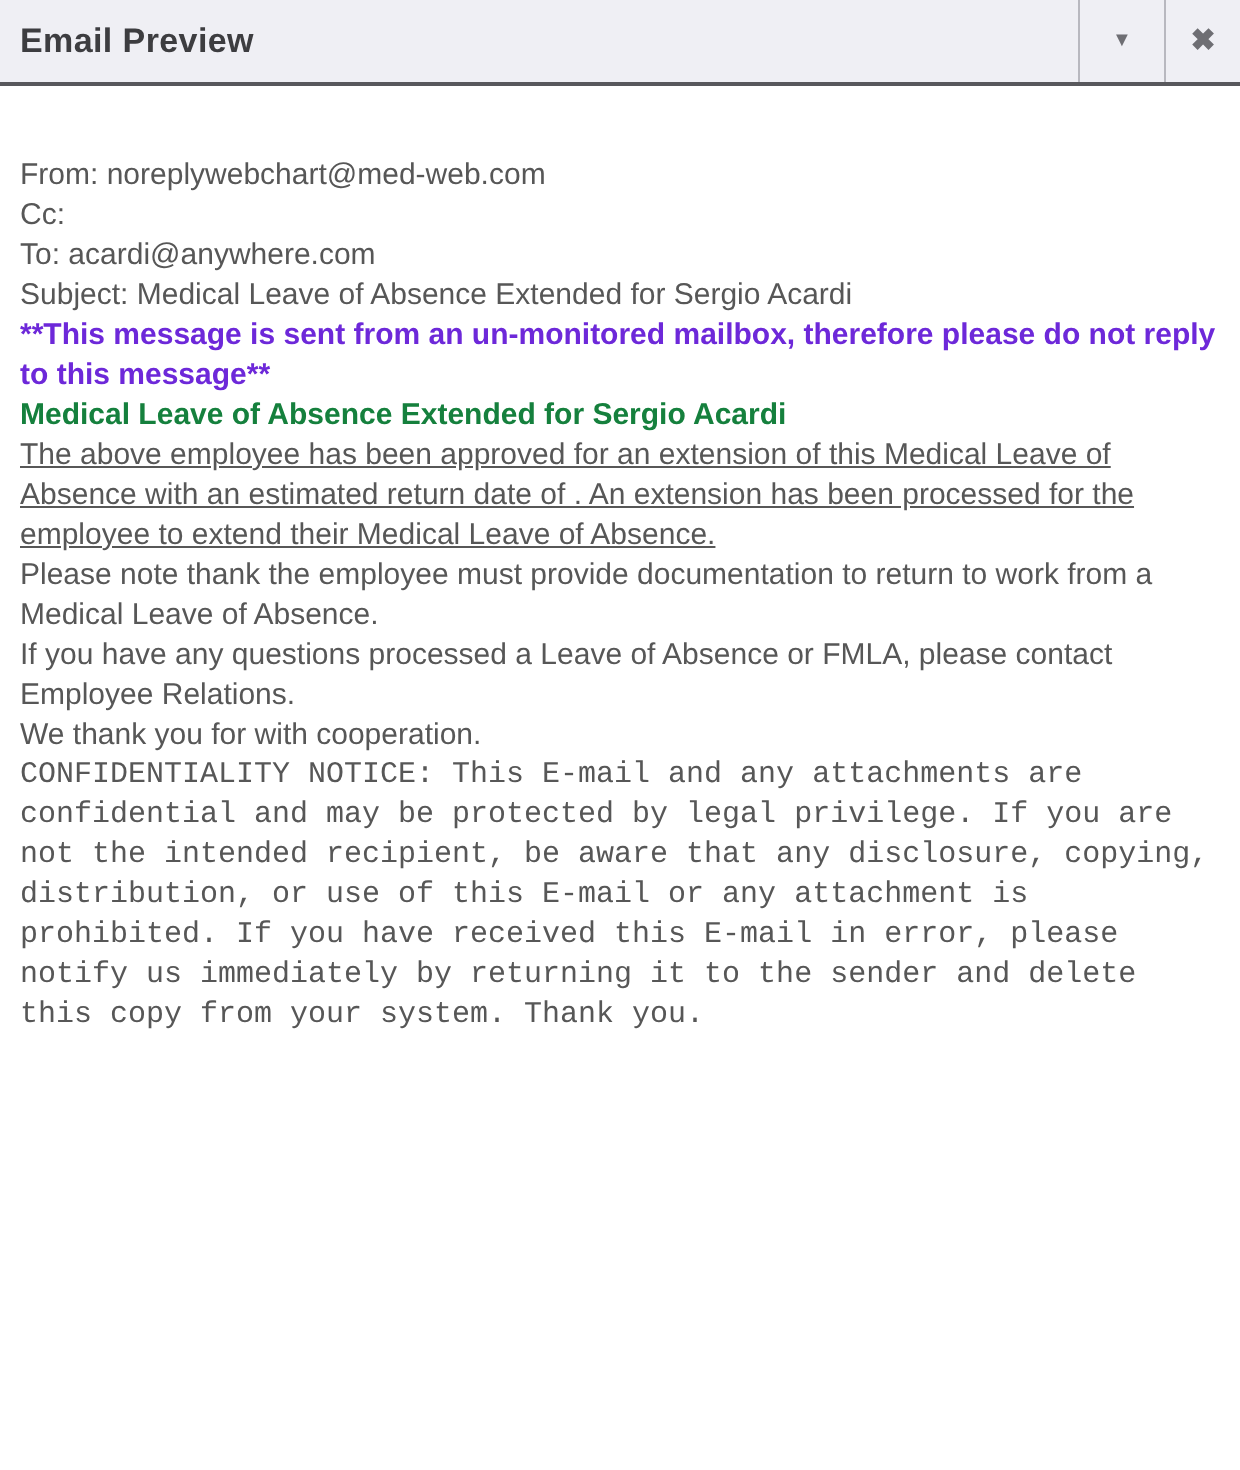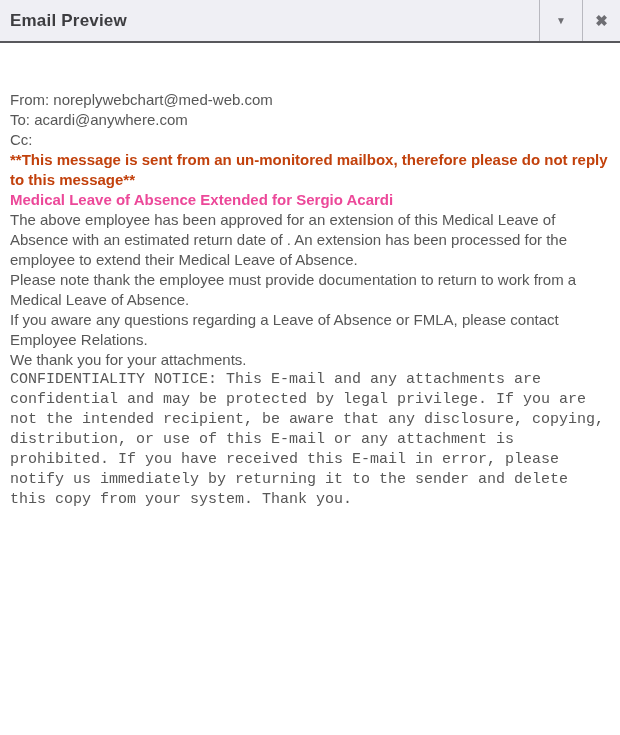--- a/index.html
+++ b/index.html
@@ -54,36 +54,35 @@
     line-height: 1;
   }
   .tb-btn.collapse .glyph { font-size: 10px; }
   .tb-btn.close .glyph { font-size: 15px; font-weight: bold; }
   
   .content {
     padding: 35px 9px 0 10px;
     font-size: 15px;
     line-height: 20px;
     color: #575757;
-    margin-top: 12px;
   }
   .content p { margin: 0; }
   .hdr-line { margin: 0; }
   .warning {
     margin-top: 14px;
     font-weight: bold;
-    color: #c2410c;
+    color: #6d28d9;
   }
   .heading {
     margin-top: 34px;
     font-weight: bold;
-    color: #ec4899;
+    color: #15803d;
   }
   .re-line { margin-top: 17px; }
-  .para-1 { margin-top: 15px; }
+  .para-1 { margin-top: 15px; text-decoration: underline; }
   .para-2 { margin-top: 20px; }
   .para-3 { margin-top: 14px; }
   .para-4 { margin-top: 16px; }
   .confidentiality { margin-top: 76px; font-family: Liberation Mono, monospace; }
 </style>
 </head>
 <body>
 
 <div class="dialog">
 
@@ -94,34 +93,35 @@
     </div>
     <div class="tb-btn close">
       <span class="glyph">✖</span>
     </div>
   </div>
 
   <div class="content">
 
     <div>
       <p class="hdr-line">From: noreplywebchart@med-web.com</p>
+      <p class="hdr-line">Cc:</p>
       <p class="hdr-line">To: acardi@anywhere.com</p>
-      <p class="hdr-line">Cc:</p>
+      <p class="hdr-line">Subject: Medical Leave of Absence Extended for Sergio Acardi</p>
     </div>
 
     <p class="warning">**This message is sent from an un-monitored mailbox, therefore please do not reply to this message**</p>
 
     <p class="heading">Medical Leave of Absence Extended for Sergio Acardi</p>
 
 
     <p class="para-1">The above employee has been approved for an extension of this Medical Leave of Absence with an estimated return date of . An extension has been processed for the employee to extend their Medical Leave of Absence.</p>
 
     <p class="para-2">Please note thank the employee must provide documentation to return to work from a Medical Leave of Absence.</p>
 
-    <p class="para-3">If you aware any questions regarding a Leave of Absence or FMLA, please contact Employee Relations.</p>
+    <p class="para-3">If you have any questions processed a Leave of Absence or FMLA, please contact Employee Relations.</p>
 
-    <p class="para-4">We thank you for your attachments.</p>
+    <p class="para-4">We thank you for with cooperation.</p>
 
     <p class="confidentiality">CONFIDENTIALITY NOTICE: This E-mail and any attachments are confidential and may be protected by legal privilege. If you are not the intended recipient, be aware that any disclosure, copying, distribution, or use of this E-mail or any attachment is prohibited. If you have received this E-mail in error, please notify us immediately by returning it to the sender and delete this copy from your system. Thank you.</p>
 
   </div>
 
 </div>
 
 </body></html>

